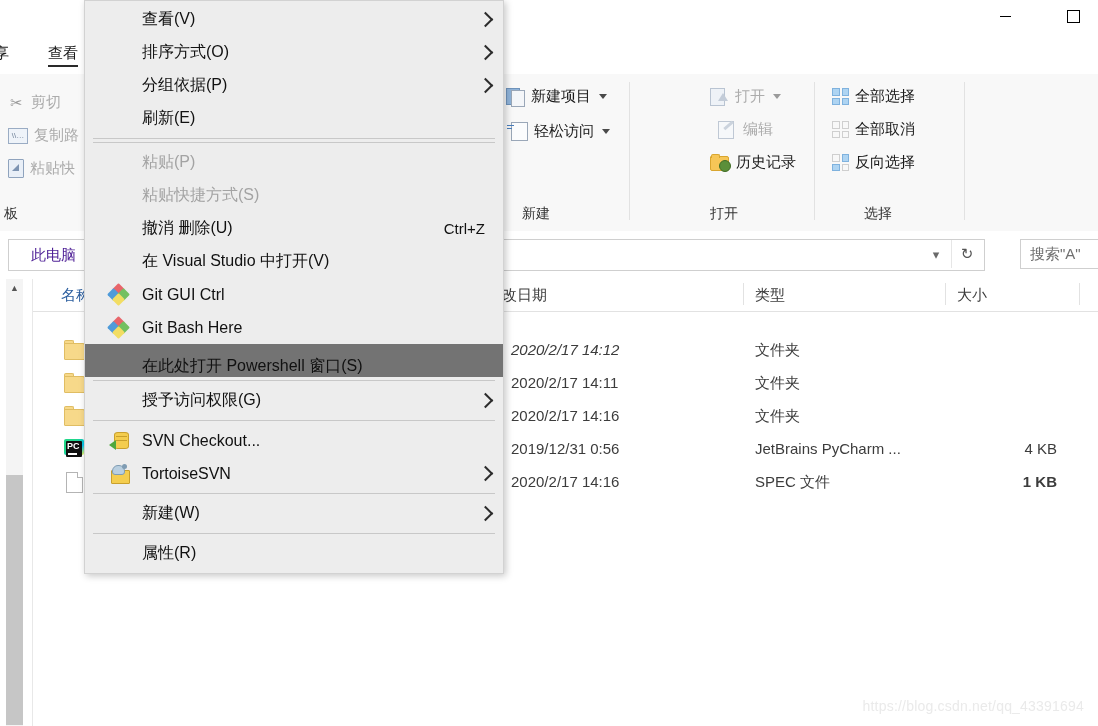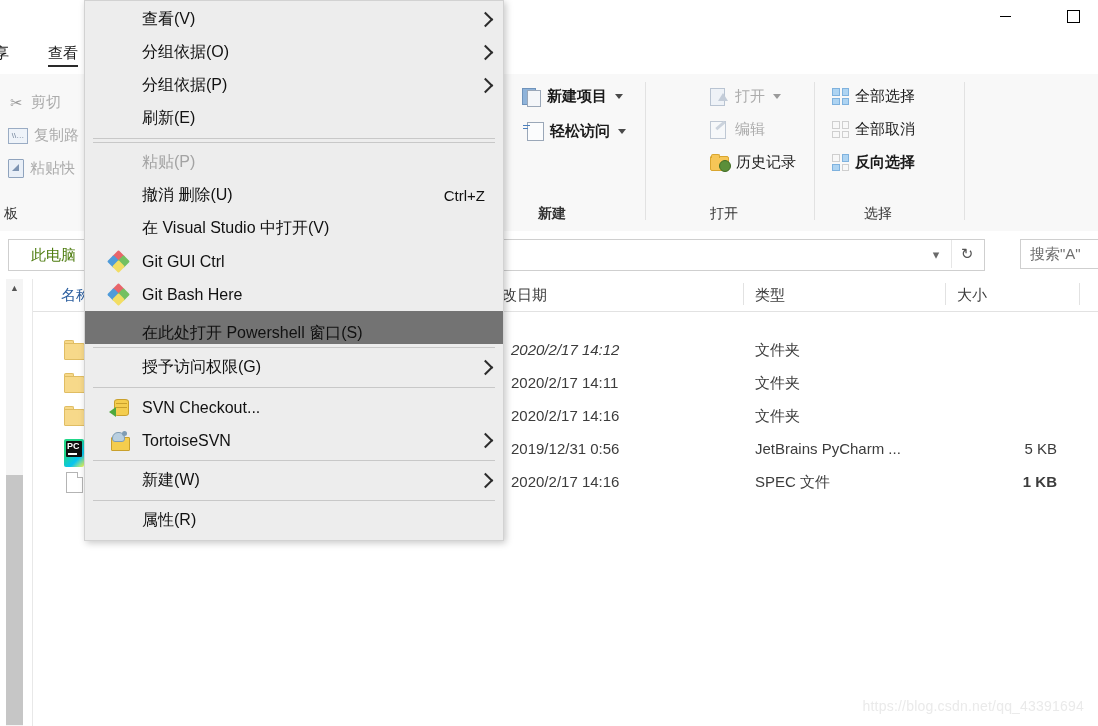--- a/index.html
+++ b/index.html
@@ -278,21 +278,21 @@
     position: absolute;
     left: 8px; top: 8px;
     width: 975px; height: 30px;
     border: 1px solid #cfcfcf;
     background: #fff;
     display: flex;
     align-items: center;
   }
   .crumb {
     font-size: 15px;
-    color: #4d7c0f;
+    color: #4c1d95;
     margin-left: 22px;
     white-space: nowrap;
   }
   .crumb-chev {
     font-size: 13px;
     color: #9a9a9a;
     margin-left: 8px;
   }
   .addr-dd {
     position: absolute;
@@ -412,21 +412,21 @@
     position: absolute; left: 0; top: -2px;
     width: 8px; height: 4px;
     background: #f7d98a;
     border: 1px solid #e0bd63;
     border-bottom: none;
     border-radius: 2px 2px 0 0;
   }
   .pycharm-ico {
     position: absolute;
     left: 31px; top: 6px;
-    width: 20px; height: 28px;
+    width: 20px; height: 16px;
     background: linear-gradient(135deg,#21d789 0%,#21d789 35%,#07c3f2 70%,#fcf84a 100%);
     border-radius: 2px;
     display: flex; align-items: flex-start; justify-content: flex-start;
   }
   .pycharm-ico .inner {
     margin: 2px;
     width: 16px; height: 16px;
     background: #101010;
     border-radius: 1px;
     color: #fff;
@@ -618,21 +618,21 @@
         <span class="ico copy-path">\\…</span>
         <span>复制路</span>
       </div>
       <div class="rib-item clip-item dim" style="top:85px;">
         <span class="ico clipbd"></span>
         <span>粘贴快</span>
       </div>
       <div class="rib-caption" style="left:4px;">板</div>
     </div>
 
-    <div class="rib-group" style="left:516px; width:152px;font-weight:bold;">
+    <div class="rib-group" style="left:500px; width:152px;">
       <div class="rib-item" style="left:6px; top:13px;">
         <span class="ico newitem-ico">
           <span class="pg pg1"></span>
             <span class="pg pg2"></span>
         </span>
         <span>新建项目</span>
         <span class="caret-dn"></span>
       </div>
       <div class="rib-item" style="left:6px; top:48px;">
         <span class="ico easy-ico" style="margin-left:5px;"></span>
@@ -646,21 +646,21 @@
     <div class="rib-group" style="left:634px; width:180px;">
 
       <div class="rib-item dim" style="left:76px; top:13px;">
         <span class="ico open-ico">
           <span class="body"></span>
             <span class="arrow"></span>
         </span>
         <span>打开</span>
         <span class="caret-dn" style="border-top-color:#9b9b9b;"></span>
       </div>
-      <div class="rib-item dim" style="left:76px; top:46px;">
+      <div class="rib-item dim" style="left:84px; top:46px;">
         <span class="ico edit-ico">
           <span class="pg"></span>
             <span class="pen"></span>
         </span>
         <span>编辑</span>
       </div>
       <div class="rib-item" style="left:76px; top:79px;">
         <span class="ico hist-ico">
           <span class="fold"></span>
             <span class="clock"></span>
@@ -683,21 +683,21 @@
       </div>
       <div class="rib-item" style="left:18px; top:46px;">
         <span class="grid-ico off">
             <i></i>
             <i></i>
             <i></i>
             <i></i>
           </span>
         <span>全部取消</span>
       </div>
-      <div class="rib-item" style="left:18px; top:79px;font-weight:bold;">
+      <div class="rib-item" style="left:18px; top:79px;">
         <span class="grid-ico inv">
             <i></i>
             <i></i>
             <i></i>
             <i></i>
           </span>
         <span>反向选择</span>
       </div>
       <div class="rib-caption" style="left:50px;">选择</div>
       <div class="rib-sep" style="left:150px;"></div>
@@ -763,56 +763,59 @@
       <span class="cell" style="left:722px;">文件夹</span>
       <span class="cell size" style="left:924px; width:100px;"></span>
     </div>
 
     <div class="row" style="top:154px;">
       <span class="pycharm-ico">
           <span class="inner">PC</span>
         </span>
       <span class="cell" style="left:478px;">2019/12/31 0:56</span>
       <span class="cell" style="left:722px;">JetBrains PyCharm ...</span>
-      <span class="cell size" style="left:924px; width:100px;">5 KB</span>
+      <span class="cell size" style="left:924px; width:100px;">4 KB</span>
     </div>
 
     <div class="row" style="top:187px;">
       <span class="blank-ico"></span>
       <span class="cell" style="left:478px;">2020/2/17 14:16</span>
       <span class="cell" style="left:722px;">SPEC 文件</span>
       <span class="cell size" style="left:924px; width:100px;font-weight:bold;">1 KB</span>
     </div>
   </div>
 
   <div class="ctxmenu">
 
     <div class="mi">
       <span>查看(V)</span>
       <span class="chev"></span>
     </div>
     <div class="mi">
-      <span>分组依据(O)</span>
+      <span>排序方式(O)</span>
       <span class="chev"></span>
     </div>
     <div class="mi">
       <span>分组依据(P)</span>
       <span class="chev"></span>
     </div>
     <div class="mi">
       <span>刷新(E)</span>
     </div>
 
     <div class="msep"></div>
 
 
     <div class="msep"></div>
 
     <div class="mi dis">
       <span>粘贴(P)</span>
+    </div>
+    <div class="mi dis">
+      <span>粘贴快捷方式(S)</span>
     </div>
     <div class="mi">
       <span>撤消 删除(U)</span>
       <span class="accel">Ctrl+Z</span>
     </div>
     <div class="mi">
       <span>在 Visual Studio 中打开(V)</span>
     </div>
     <div class="mi">
       <span class="mico git-ico">

